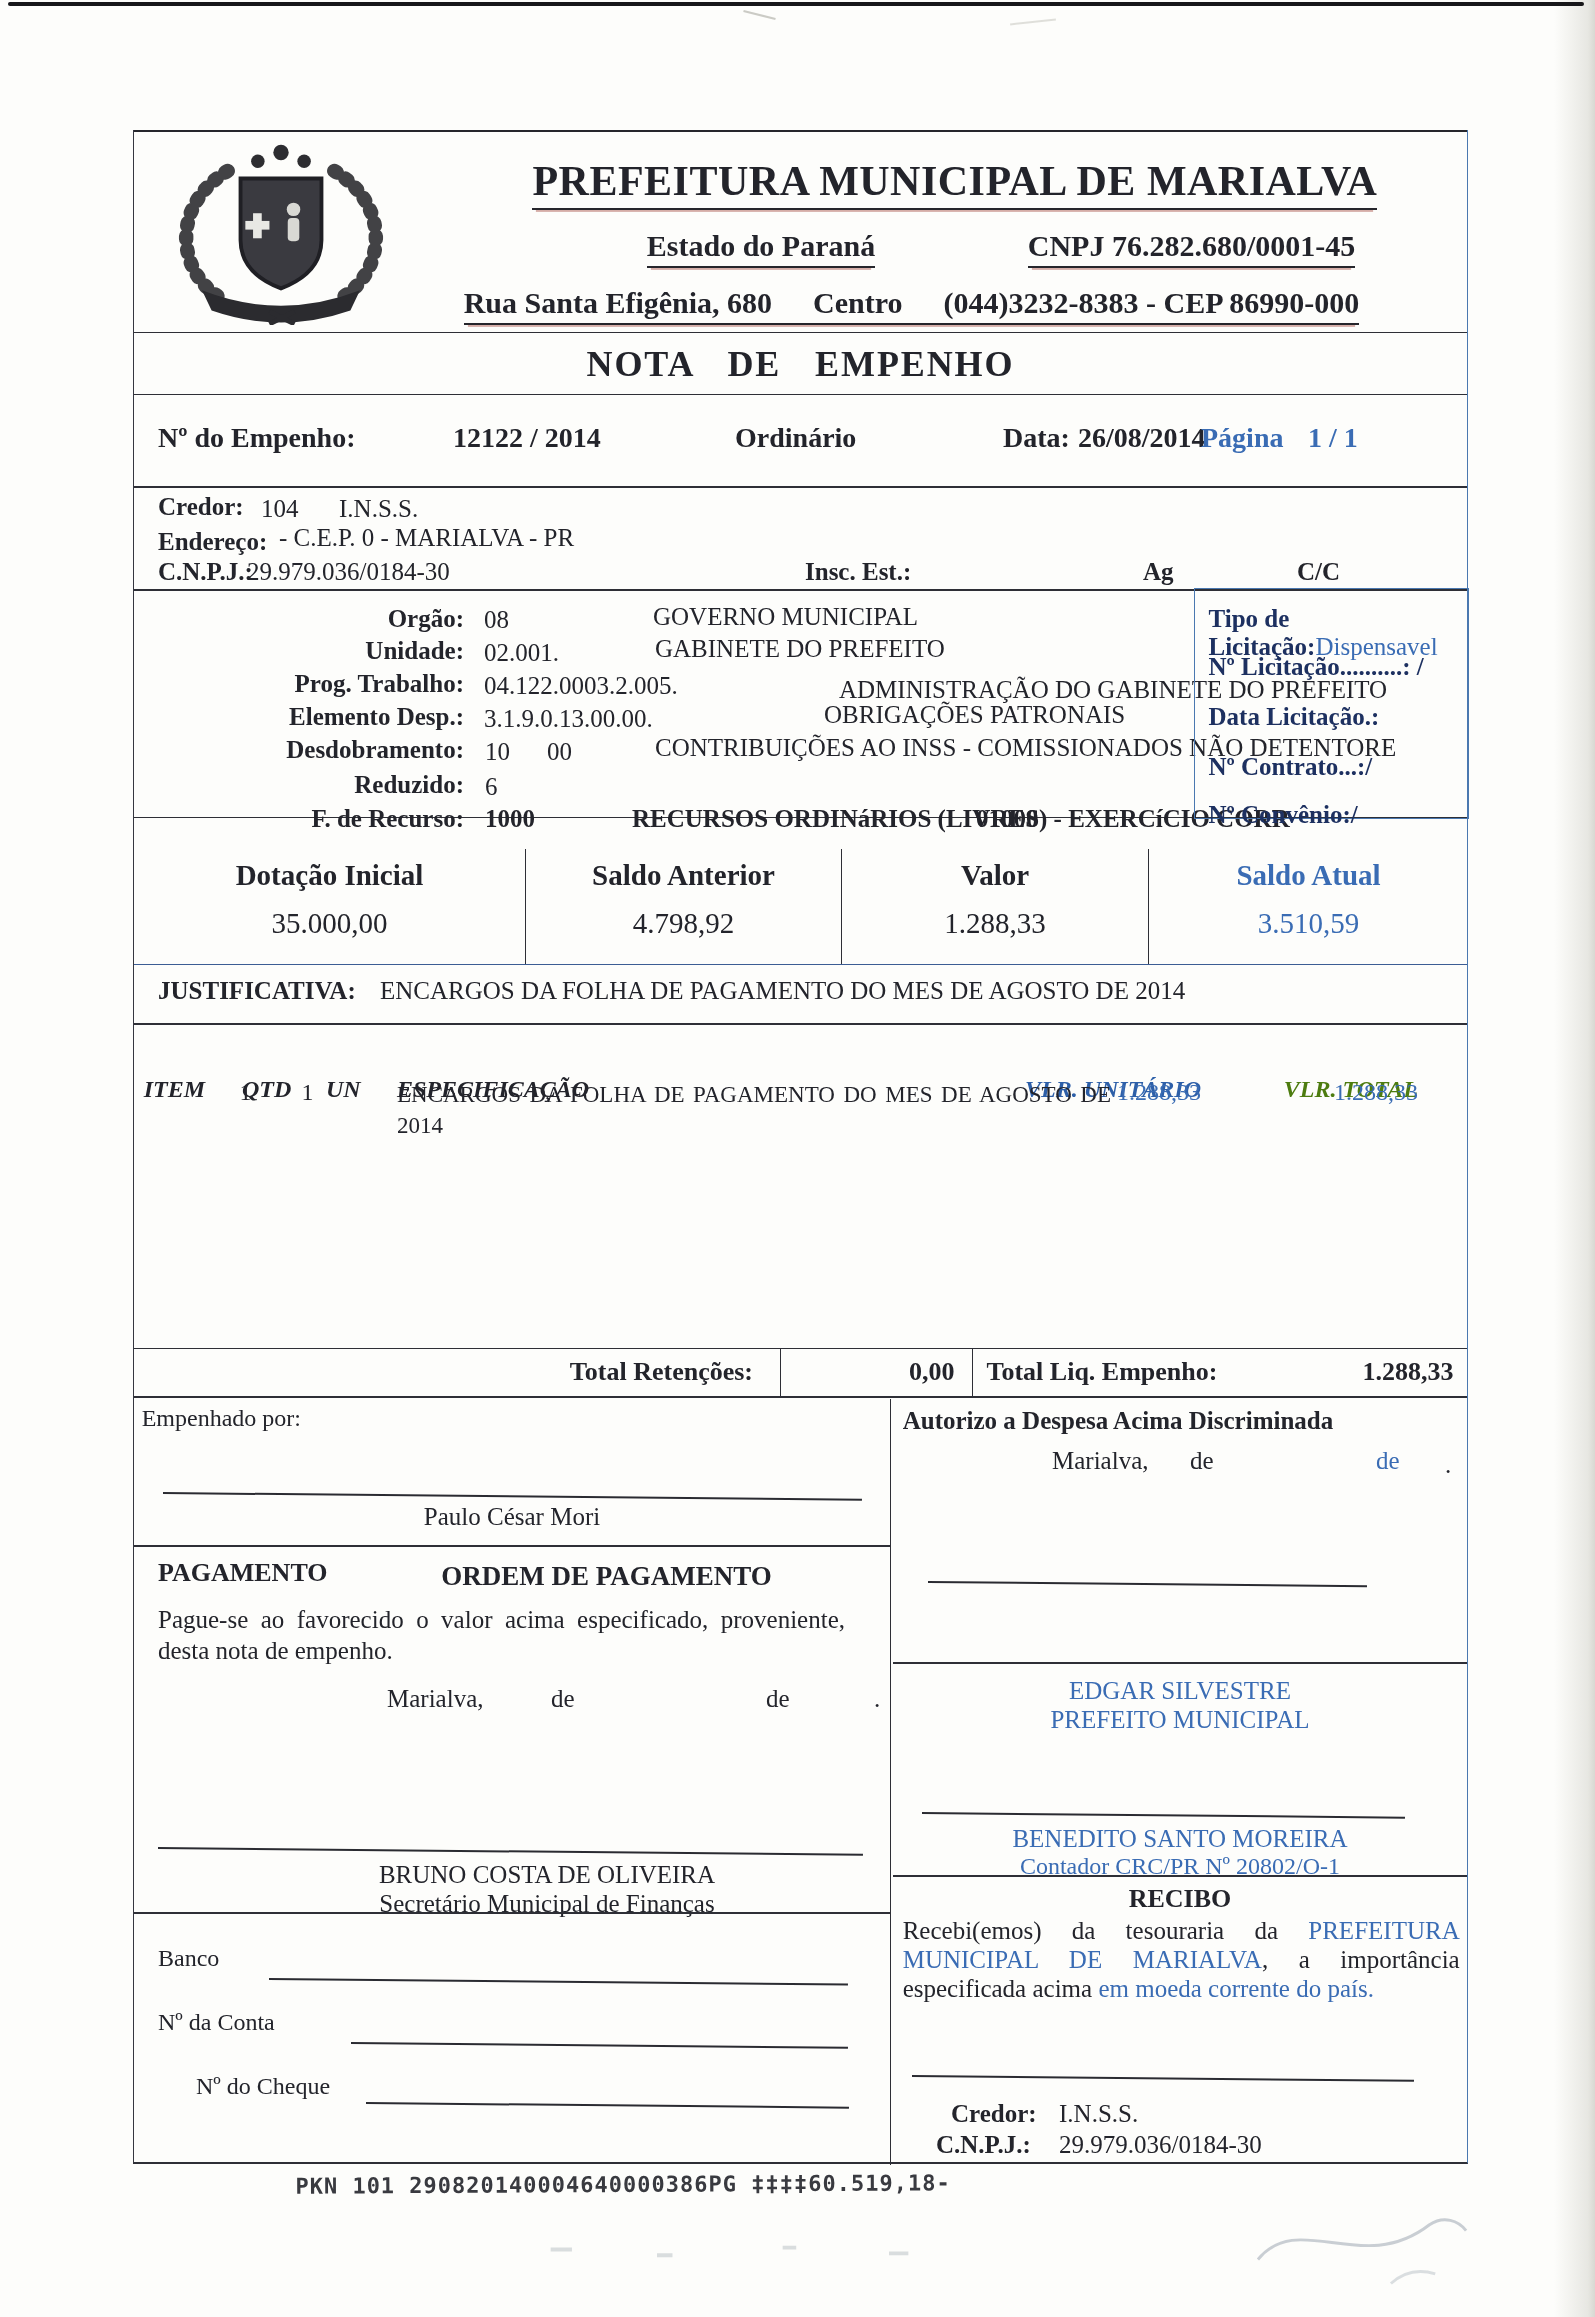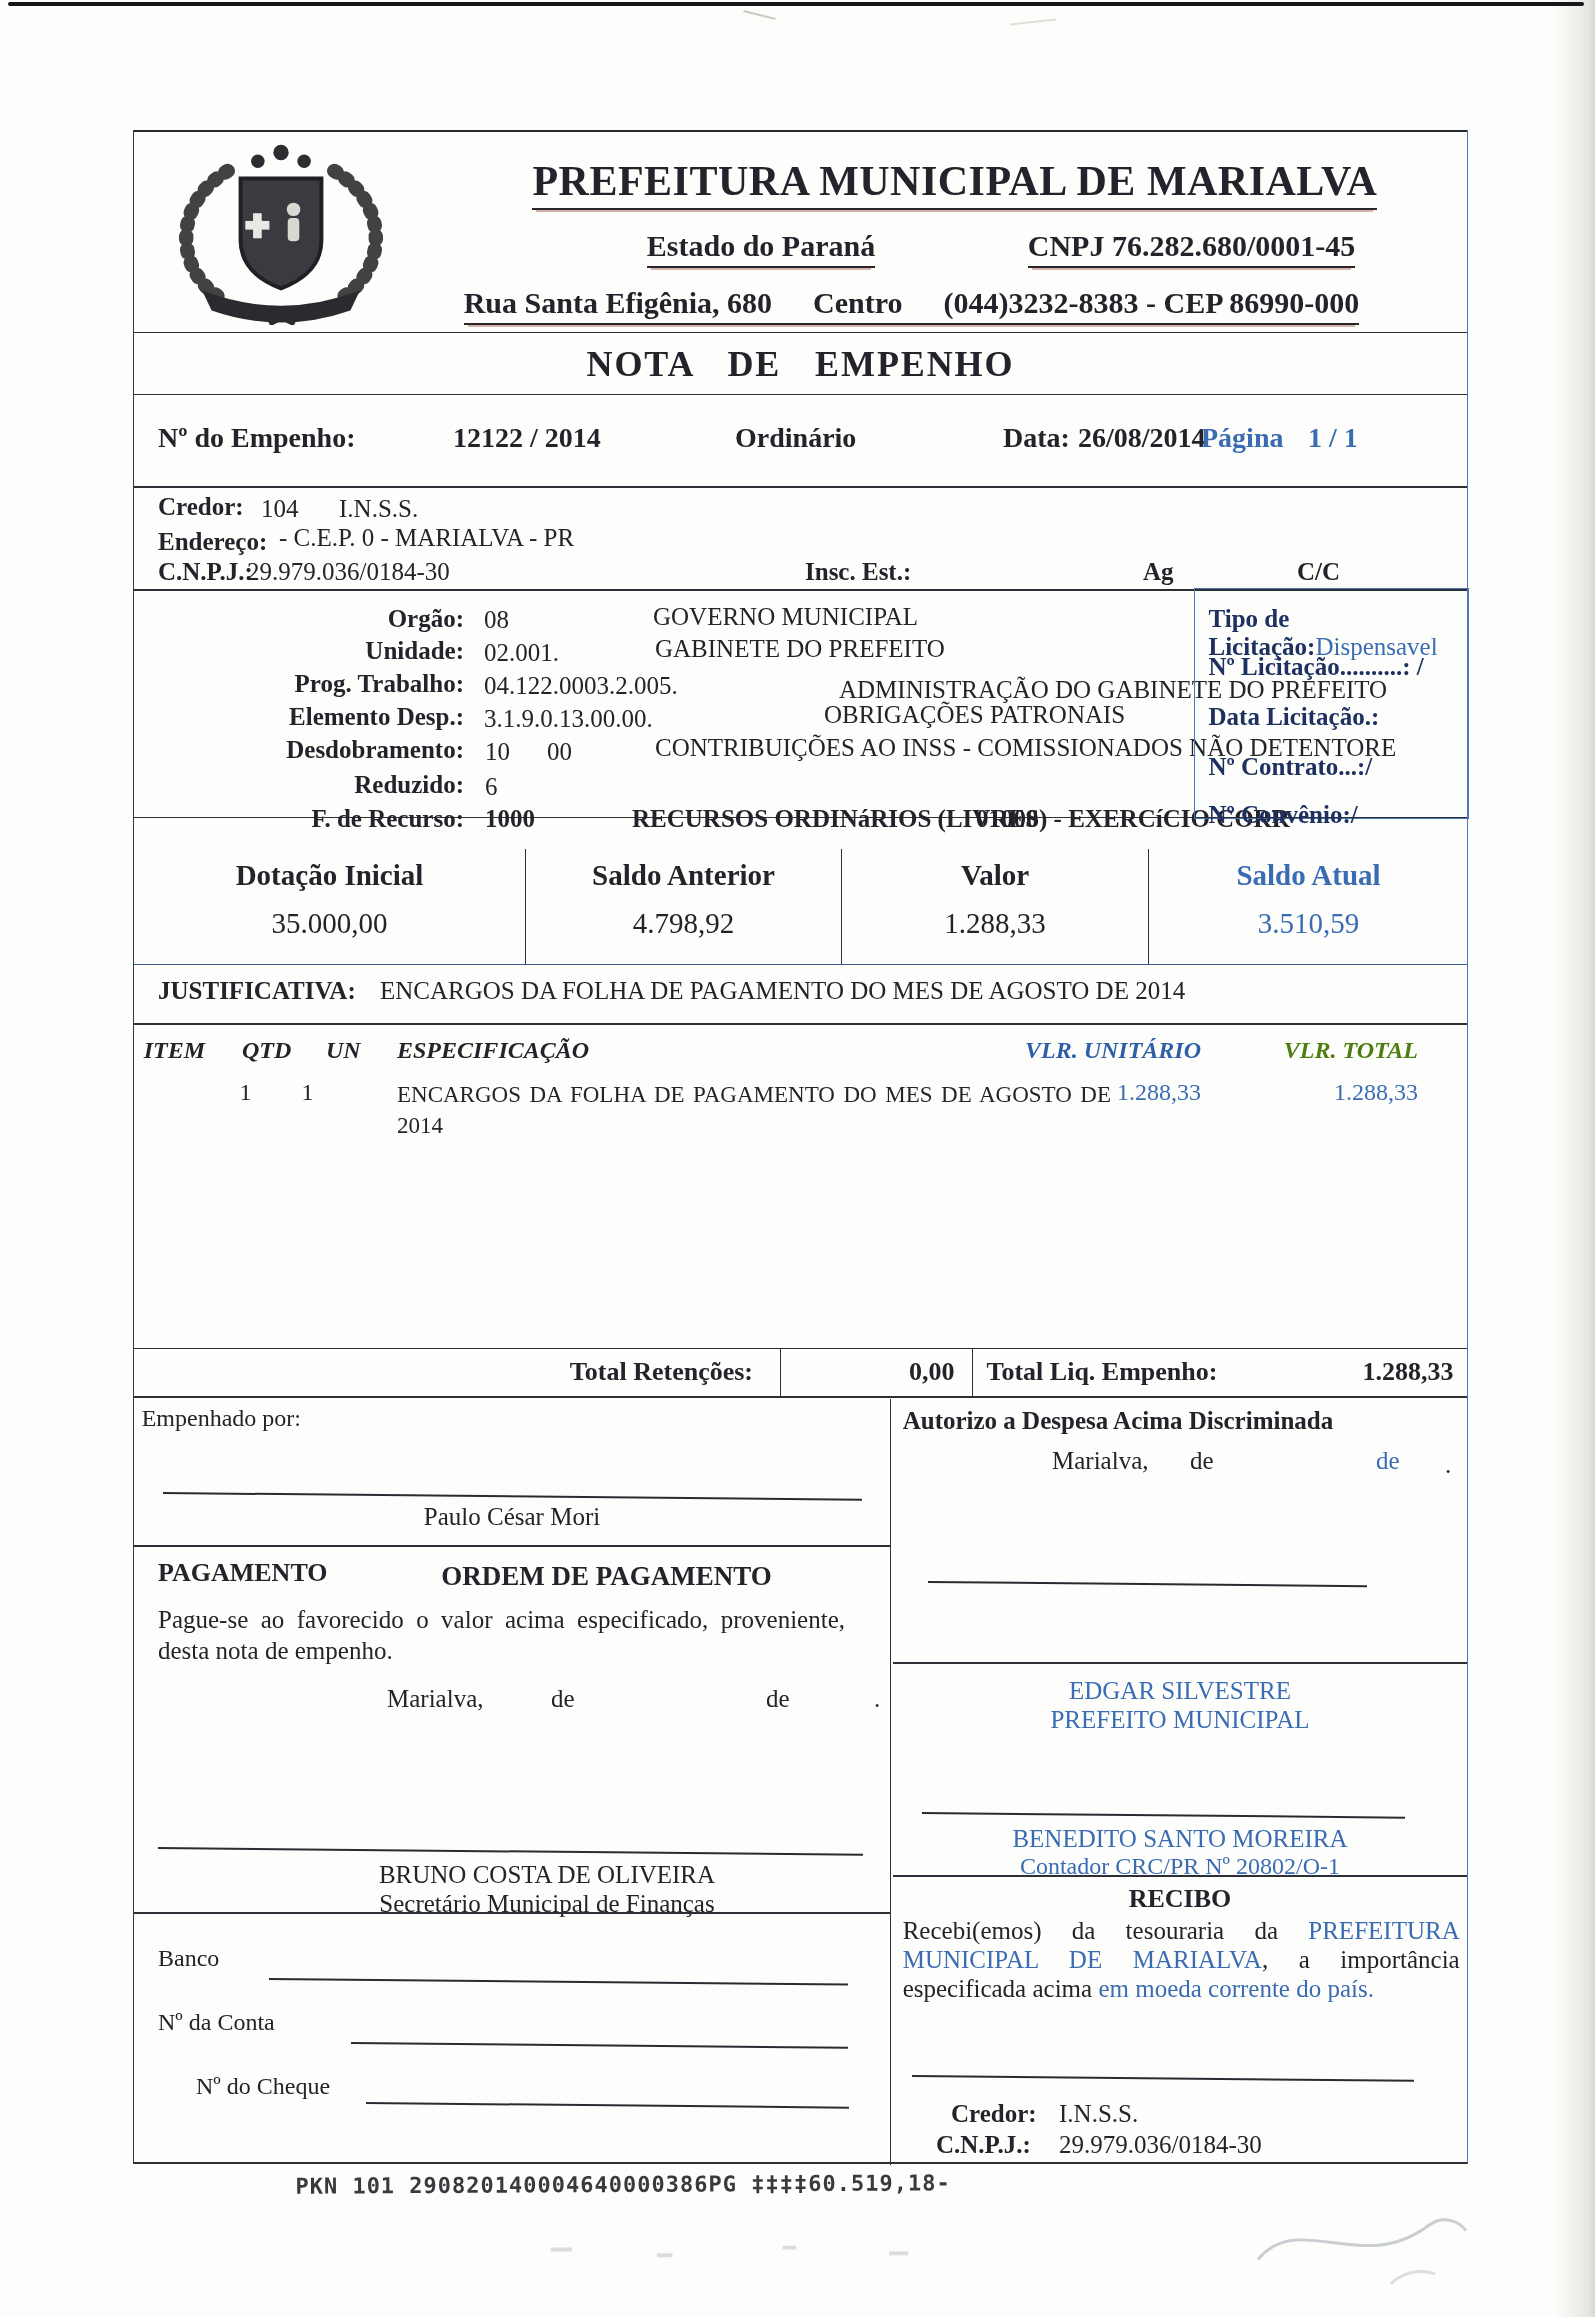--- a/index.html
+++ b/index.html
@@ -8,21 +8,21 @@
     --blue:#3a6cb4;
     --navy:#1d3060;
     --blue-border:#4a78b0;
   }
   *{margin:0;padding:0;box-sizing:border-box;}
   body{width:1595px;height:2317px;position:relative;overflow:hidden;
        background:linear-gradient(to right,#fdfdfb 0 1554px,#e7e7e2 1588px,#d8d8d2 1595px);
        font-family:"Liberation Serif","DejaVu Serif",serif;color:var(--ink);}
   .abs{position:absolute;}
   .b{font-weight:bold;}
-  .i{font-style:italic;}
+  .i{font-style:italic;margin-top:39px;}
   .blue{color:var(--blue);}
   .ctr{text-align:center;}
   .rt{text-align:right;}
   .doc{position:absolute;left:133px;top:130px;width:1335px;height:2034px;
        border-left:1.9px solid #35363f;border-right:1.9px solid var(--blue-border);
        border-bottom:2.9px solid var(--ink-border);background:transparent;}
   .sec{position:absolute;left:0;right:0;}
   .s-header{top:0;height:203px;border-top:2.9px solid #26262c;border-bottom:1.9px solid var(--ink-border);}
   .s-band{top:203px;height:62px;border-bottom:1.9px solid var(--ink-border);
           display:flex;align-items:center;justify-content:center;}

